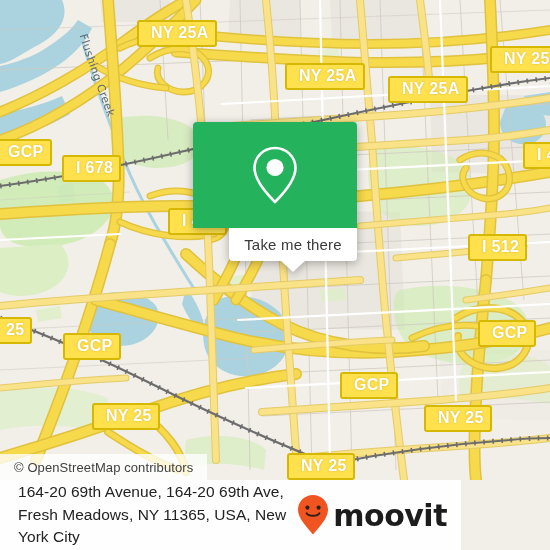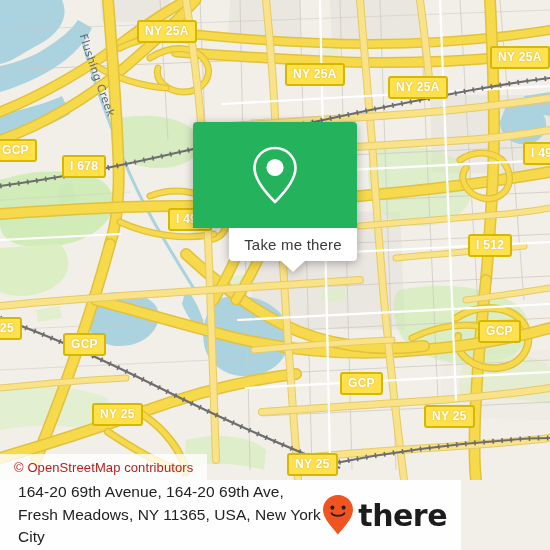--- a/index.html
+++ b/index.html
@@ -28,41 +28,41 @@
   #map svg { display: block; }
 
   
   .shield {
     position: absolute;
     background: #ffe14d;
     border: 2px solid #d6b800;
     border-radius: 3px;
     color: #ffffff;
     font-weight: bold;
-    font-size: 12px;
+    font-size: 16px;
     line-height: 1;
-    padding: 3px 6px 4px 6px;
+    padding: 3px 6px 4px 12px;
     letter-spacing: .3px;
     text-shadow: 0 0 2px rgba(120,95,0,.35);
     white-space: nowrap;
     font-family: "Liberation Sans", sans-serif;
   }
 
   
   #attribution {
     position: absolute;
     left: 0;
     bottom: 0;
     height: 26px;
     display: flex;
     align-items: center;
     padding: 0 14px 0 14px;
     background: rgba(255,255,255,0.78);
     font-size: 13px;
-    color: #b91c1c;
+    color: #404040;
     letter-spacing: .1px;
   }
 
   
   #callout {
     position: absolute;
     left: 193px;
     top: 122px;
     width: 164px;
     filter: drop-shadow(0 2px 5px rgba(0,0,0,0.30));
@@ -390,17 +390,17 @@
 
   <div id="footer">
     <div id="footer-address">164-20 69th Avenue, 164-20 69th Ave, Fresh Meadows, NY 11365, USA, New York City</div>
     <div id="brand">
       <svg width="34" height="42" viewBox="0 0 34 42">
         <path d="M17 1 C8.7 1 2 7.6 2 15.8 C2 25 12 34 17 40.5 C22 34 32 25 32 15.8 C32 7.6 25.3 1 17 1 Z" fill="#ef5421"></path>
         <circle cx="11.4" cy="13.6" r="2.05" fill="#2b2118"></circle>
         <circle cx="22.6" cy="13.6" r="2.05" fill="#2b2118"></circle>
         <path d="M10.6 19.2 C12.6 22.6 21.4 22.6 23.4 19.2" fill="none" stroke="#2b2118" stroke-width="1.9" stroke-linecap="round"></path>
       </svg>
-      <span id="brand-wordmark">there</span>
+      <span id="brand-wordmark">moovit</span>
     </div>
   </div>
 
 </div>
 
 </body></html>

